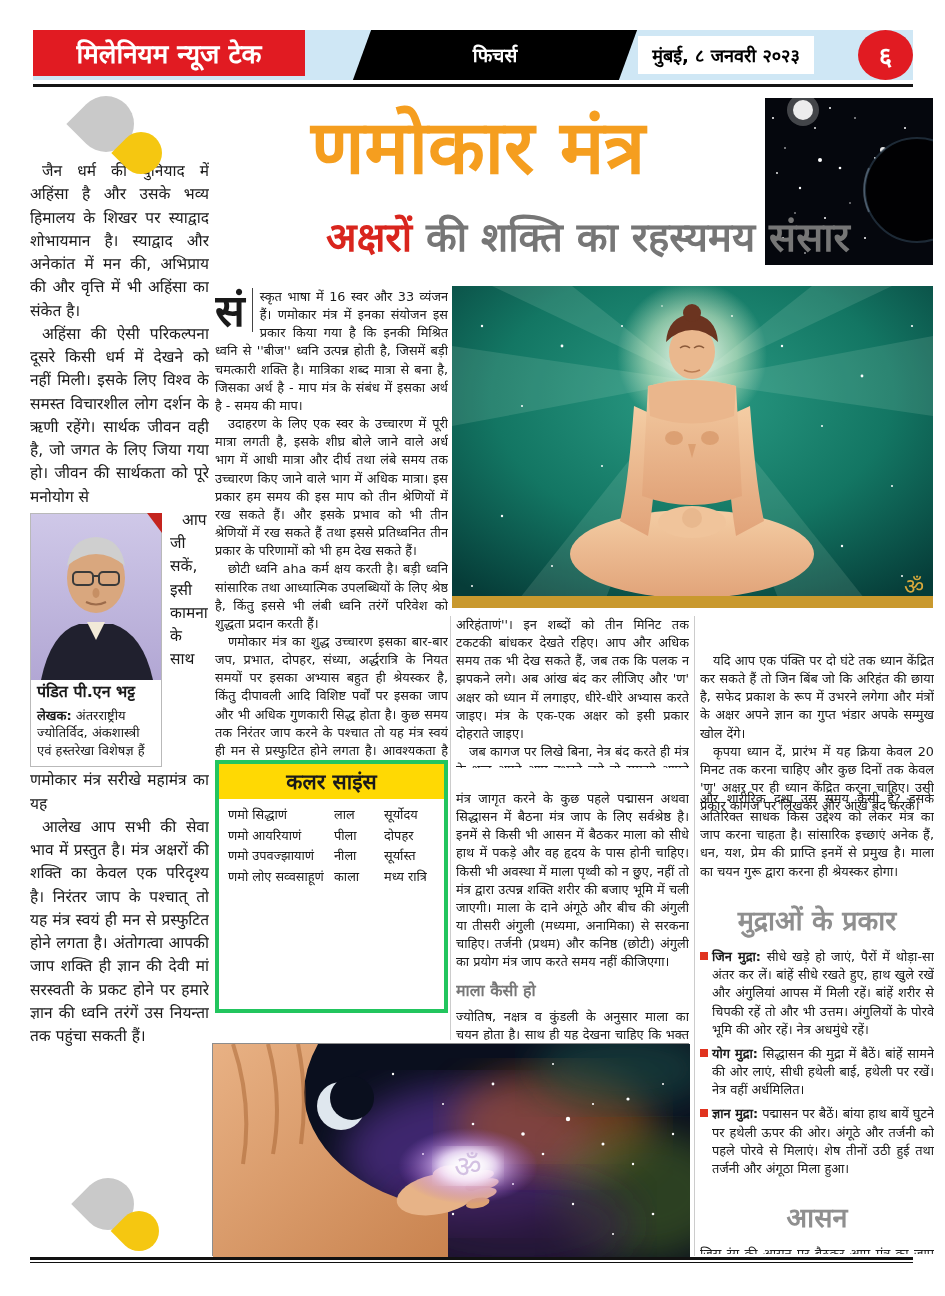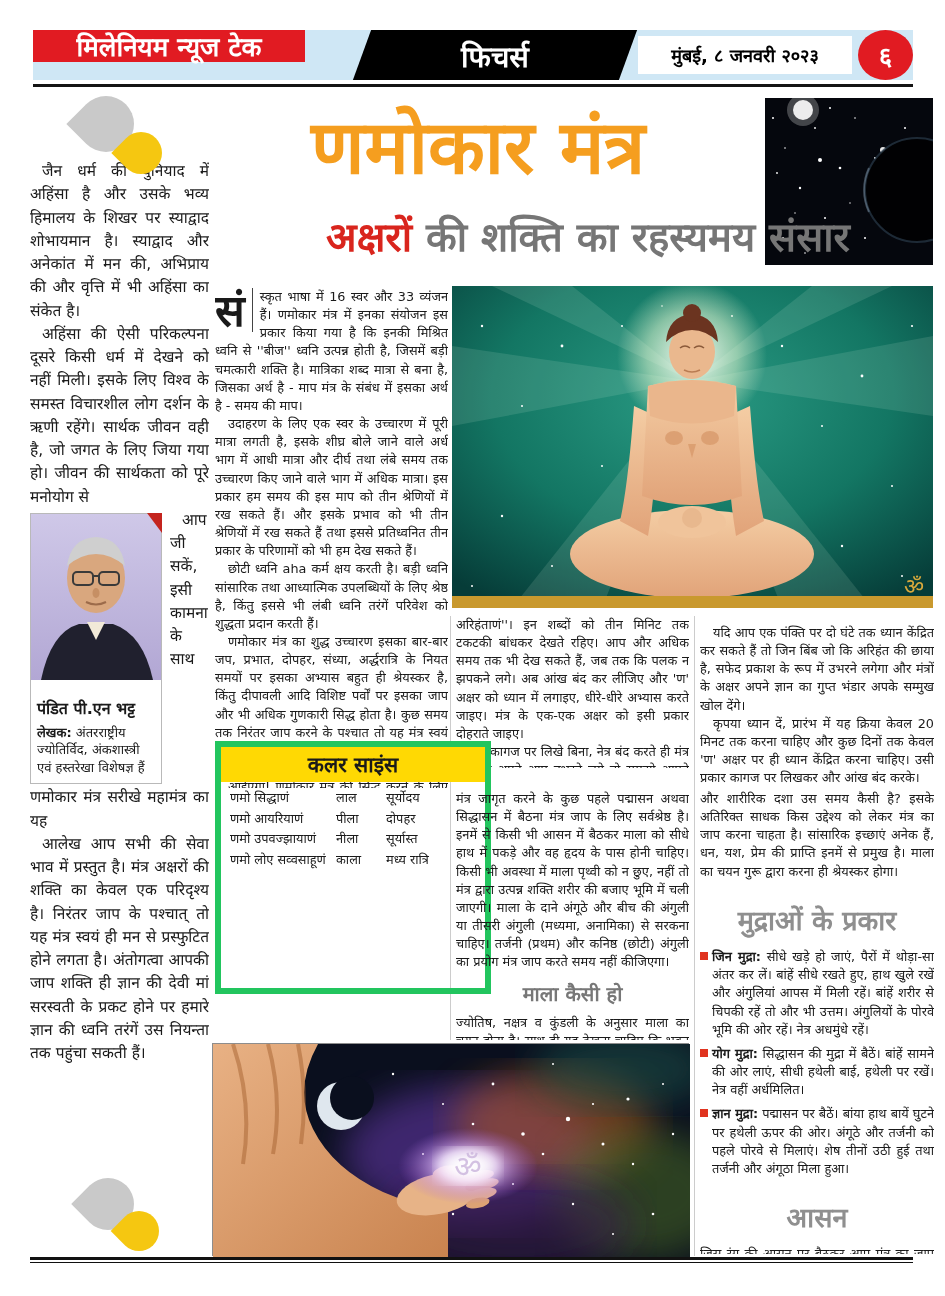--- a/index.html
+++ b/index.html
@@ -5,26 +5,26 @@
   * { margin:0; padding:0; box-sizing:border-box; }
   html,body { background:#e9e9e9; }
   #page {
     position:relative; width:945px; height:1296px; margin:0 auto;
     background:#ffffff; overflow:hidden;
     font-family:"DejaVu Sans", sans-serif; color:#1a1a1a;
   }
 
   
   .header-strip { position:absolute; left:33px; top:30px; width:880px; height:50px; background:#cfe7f5; }
-  .brand-box { position:absolute; left:33px; top:30px; width:272px; height:32px; background:#e11b22;
+  .brand-box { position:absolute; left:33px; top:30px; width:272px; height:46px; background:#e11b22;
     color:#fff; font-weight:bold; font-size:26px; display:flex; align-items:center; justify-content:center; }
   .section-skew { position:absolute; left:362px; top:30px; width:266px; height:50px; background:#000; transform:skewX(-20deg); }
   .section-label { position:absolute; left:362px; top:30px; width:266px; height:50px; color:#fff;
-    font-weight:bold; font-size:29px; display:flex; align-items:center; justify-content:center; }
-  .date-box { position:absolute; left:638px; top:36px; width:214px; height:38px; background:#fff;
+    font-weight:bold; font-size:19px; display:flex; align-items:center; justify-content:center; }
+  .date-box { position:absolute; left:638px; top:36px; width:176px; height:38px; background:#fff;
     display:flex; align-items:center; justify-content:center; font-weight:bold; font-size:18px; color:#000; }
   .page-circle { position:absolute; left:858px; top:30px; width:55px; height:50px; background:#e11b22;
     border-radius:50%; color:#fff; font-weight:bold; font-size:25px; display:flex; align-items:center; justify-content:center; }
   .header-rule { position:absolute; left:33px; top:84px; width:880px; height:3px; background:#141414; }
 
   
   .drop { position:absolute; border-radius:0 50% 50% 50%; transform:rotate(-45deg); }
   .drop-gray { background:#c9c9c9; }
   .drop-yellow { background:#f5c711; }
   #q-top-gray   { left:78px;  top:96px;   width:56px; height:56px; }
@@ -42,50 +42,50 @@
   .subhead .gray { color:#767676; }
 
   
   .sidebar { position:absolute; left:30px; top:160px; width:179px; height:1012px; overflow:hidden;
     font-size:15.5px; line-height:1.5; text-align:justify; }
   .sidebar p { text-indent:12px; }
   .author-card { float:left; width:132px; margin:4px 8px 2px 0; border:1px solid #b9b9b9; background:#fff; position:relative; }
   .author-photo { display:block; width:130px; height:166px; }
   .author-accent { position:absolute; right:-1px; top:-1px; width:0; height:0;
     border-left:15px solid transparent; border-top:20px solid #c4241e; }
-  .author-caption { padding:17px 6px 7px 6px; text-align:left; text-indent:0; }
+  .author-caption { padding:0 6px 7px 6px; text-align:left; text-indent:0; }
   .author-name { font-weight:bold; font-size:16px; text-indent:0; margin-bottom:3px; }
   .author-role { font-size:13px; line-height:1.35; text-indent:0; }
   .author-role b { font-weight:bold; }
 
   
   .bodytext { font-size:12.8px; line-height:1.42; text-align:justify; }
   .bodytext p { text-indent:13px; margin:0; }
   .bodytext p.noind { text-indent:0; }
   .col1-upper { position:absolute; left:215px; top:288px; width:233px; height:500px; overflow:hidden; }
   .dropcap { float:left; font-size:44px; line-height:0.95; font-weight:bold; padding:2px 7px 0 0; margin-right:7px;
     border-right:1.5px solid #444; }
   .buddha-img { position:absolute; left:452px; top:286px; width:481px; height:322px; }
   .col2-upper { position:absolute; left:456px; top:616px; width:233px; height:152px; overflow:hidden; }
-  .col3-upper { position:absolute; left:700px; top:624px; width:234px; height:172px; overflow:hidden; }
+  .col3-upper { position:absolute; left:700px; top:652px; width:234px; height:172px; overflow:hidden; }
 
   .gutter { position:absolute; width:1px; background:#cccccc; }
   #gutter-a { left:450px; top:616px; height:424px; }
   #gutter-b { left:694px; top:616px; height:640px; }
 
   
-  .cs-box { position:absolute; left:215px; top:741px; width:276px; height:253px; border:6px solid #22c55e; overflow:hidden; }
+  .cs-box { position:absolute; left:215px; top:760px; width:233px; height:253px; border:4px solid #22c55e; overflow:hidden; }
   .cs-header { background:#ffd903; text-align:center; font-weight:bold; font-size:21px; padding:3px 0 4px 0; }
   .cs-intro { padding:7px 7px 4px 7px; font-size:14.5px; line-height:1.5; text-align:justify; }
   .cs-table { padding:6px 9px 0 9px; font-size:12.8px; line-height:1.62; }
   .cs-row { display:grid; grid-template-columns:106px 50px auto; }
 
   
   .col2-lower { position:absolute; left:456px; top:790px; width:233px; height:250px; overflow:hidden; }
-  .mid-header { text-align:center; font-weight:bold; font-size:20px; color:#777777; margin:8px 0 6px 0; text-indent:0; }
+  .mid-header { font-weight:bold; font-size:16px; color:#777777; margin:8px 0 6px 0; text-indent:0; }
   .galaxy-img { position:absolute; left:212px; top:1043px; width:477px; height:213px; border:1px solid #8d8d8d; }
 
   
   .col3-lower { position:absolute; left:700px; top:790px; width:234px; height:464px; overflow:hidden; }
   .big-header { text-align:center; font-weight:bold; font-size:27px; color:#8f8f8f; margin:21px 0 8px 0; text-indent:0; }
   .bullet { position:relative; padding-left:12px; text-indent:0 !important; margin-bottom:6px !important; }
   .bullet-sq { position:absolute; left:0; top:4px; width:8px; height:8px; background:#e0331f; }
   .bullet b { font-weight:bold; }
 
   .bottom-rule { position:absolute; left:30px; top:1257px; width:883px; height:6px;

